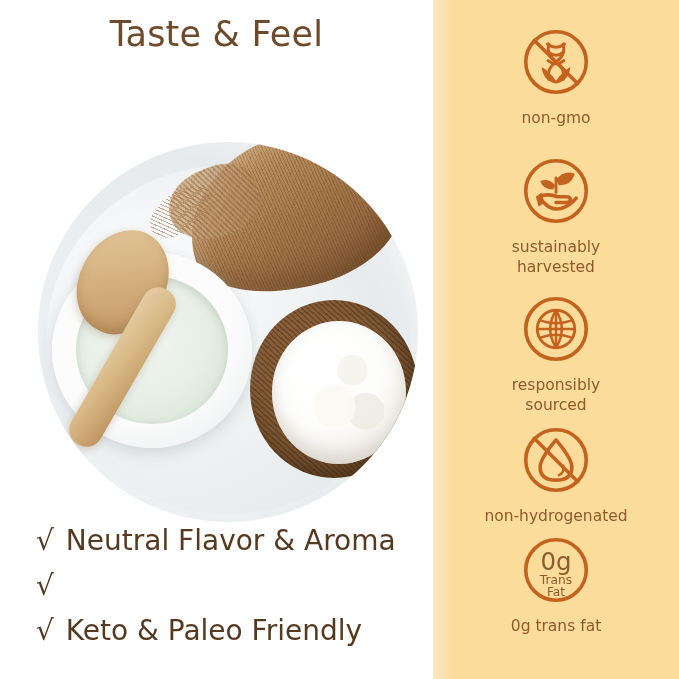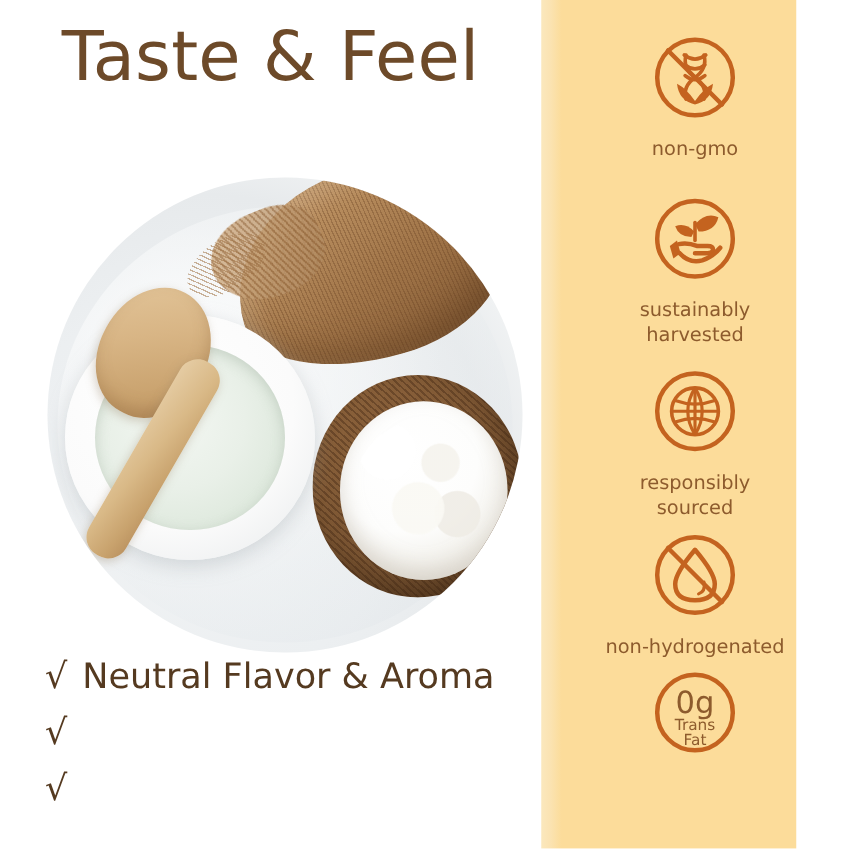--- a/index.html
+++ b/index.html
@@ -26,21 +26,21 @@
     height: 679px;
     background: #ffffff;
   }
 
   #headline {
     position: absolute;
     left: 0; top: 14px;
     width: 433px;
     text-align: center;
     color: #6d4a29;
-    font-size: 55px;
+    font-size: 35px;
     line-height: 1.16;
     letter-spacing: 0.2px;
     font-weight: 400;
     font-family: "DejaVu Sans", sans-serif;
   }
   #headline .hl-line { display: block; white-space: nowrap; }
 
   
   #photo {
     position: absolute;
@@ -206,21 +206,21 @@
   .bullet .check {
     color: #553a20;
     font-size: 28px;
     line-height: 1;
   }
 
   
   #right-panel {
     position: absolute;
     left: 433px; top: 0;
-    width: 204px;
+    width: 246px;
     height: 679px;
     background: linear-gradient(90deg, #fbe8bd 0%, #fbe3b2 3.5%, #fcdc9a 8%, #fcdc9a 100%);
   }
   .badge {
     position: absolute;
     left: 0;
     width: 246px;
     text-align: center;
   }
   .badge-icon {
@@ -279,20 +279,21 @@
         <span class="check">√</span>
         <span>Neutral Flavor &amp; Aroma</span>
       </div>
 
       <div class="bullet">
         <span class="check">√</span>
       </div>
 
       <div class="bullet">
         <span class="check">√</span>
+        <span>Keto &amp; Paleo Friendly</span>
       </div>
 
     </div>
   </div>
 
   <div id="right-panel">
 
     <div class="badge" id="badge-0">
       <span class="badge-icon">
         <svg width="72" height="72" viewBox="0 0 100 100" fill="none">
@@ -356,16 +357,17 @@
 
     <div class="badge" id="badge-4">
       <span class="badge-icon">
         <svg width="72" height="72" viewBox="0 0 100 100" fill="none">
           <circle cx="50" cy="50" r="42" stroke="#c4631f" stroke-width="5"></circle>
           <text x="50" y="50" text-anchor="middle" fill="#8d5b2d" font-family="DejaVu Sans, sans-serif" font-size="34">0g</text>
           <text x="50" y="70" text-anchor="middle" fill="#8d5b2d" font-family="DejaVu Sans, sans-serif" font-size="17">Trans</text>
           <text x="50" y="86" text-anchor="middle" fill="#8d5b2d" font-family="DejaVu Sans, sans-serif" font-size="17">Fat</text>
         </svg>
       </span>
+      <span class="badge-label">0g trans fat</span>
     </div>
 
   </div>
 </div>
 
 </body></html>

